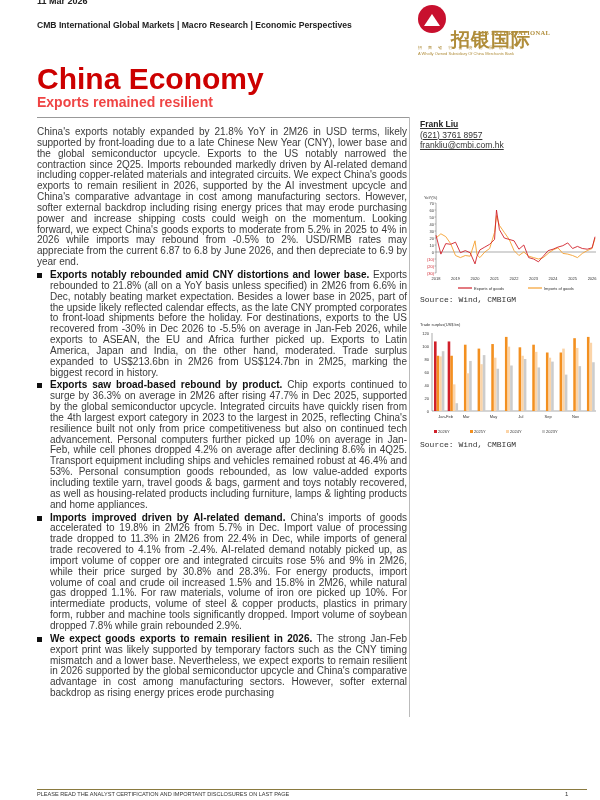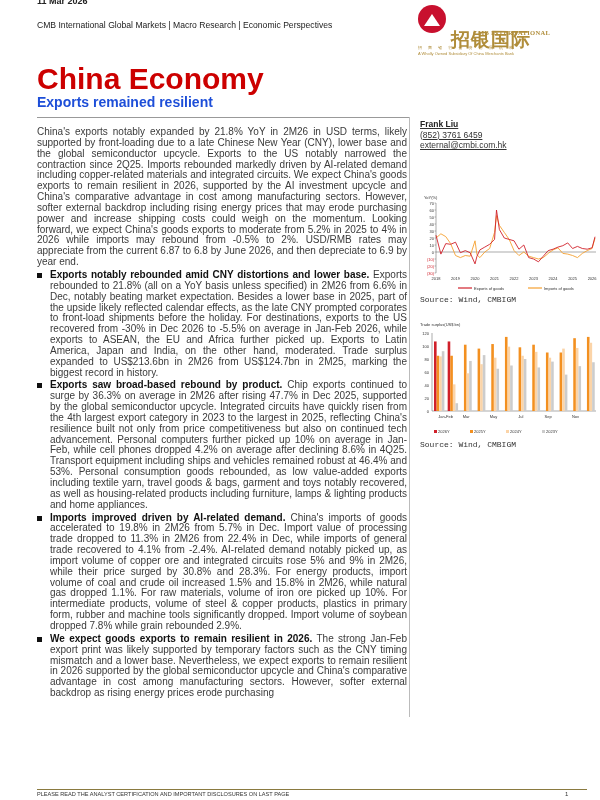--- a/index.html
+++ b/index.html
@@ -1,26 +1,26 @@
 <!DOCTYPE html>
 <html><head>
 <meta charset="utf-8">
 <style>
   * { margin:0; padding:0; box-sizing:border-box; }
   body { width:600px; height:800px; background:#ffffff; font-family:"Liberation Sans", sans-serif; color:#333; position:relative; overflow:hidden; }
   .date { position:absolute; left:37px; top:-4px; font-size:9px; font-weight:bold; color:#222; }
-  .org { position:absolute; left:37px; top:20px; width:330px; font-size:8.6px; font-weight:normal; color:#222; line-height:11px; }
+  .org { position:absolute; left:37px; top:20px; width:330px; font-size:8.6px; font-weight:bold; color:#222; line-height:11px; }
   .logo { position:absolute; left:418px; top:5px; width:170px; height:60px; }
   .logo-circle { position:absolute; left:0; top:0; width:28px; height:28px; border-radius:50%; background:#c8102e; }
   .logo-circle::after { content:""; position:absolute; left:6px; top:9px; width:0; height:0; border-left:8px solid transparent; border-right:8px solid transparent; border-bottom:12px solid #fff; }
   .logo-cn { position:absolute; left:33px; top:0; font-size:19px; font-weight:bold; color:#b08d3a; font-family:"DejaVu Serif", serif; letter-spacing:1px;margin-top:22px; }
   .logo-en { position:absolute; left:55px; top:24px; font-size:6.5px; font-weight:bold; color:#b08d3a; font-family:"Liberation Serif", serif; letter-spacing:0.3px; }
   .logo-sub { position:absolute; left:0; top:40px; font-size:4px; color:#b08d3a; line-height:6px; width:170px; }
   .title { position:absolute; left:37px; top:62px; font-size:30px; font-weight:bold; color:#cc0000; }
-  .subtitle { position:absolute; left:37px; top:94px; font-size:14px; font-weight:bold; color:#1d4ed8; }
+  .subtitle { position:absolute; left:37px; top:94px; font-size:14px; font-weight:bold; color:#ef4444; }
   .hrule { position:absolute; left:37px; top:117px; width:372px; height:1px; background:#999; }
   .vrule { position:absolute; left:409px; top:117px; width:1px; height:600px; background:#bbb; }
   .main { position:absolute; left:37px; top:127px; width:370px; font-size:10px; line-height:10.85px; color:#3a3a3a; text-align:justify; }
   .main p { margin-bottom:2px; }
   .bullet { position:relative; padding-left:13px; margin-top:2px; }
   .bullet .sq { position:absolute; left:0; top:3px; width:5px; height:5px; background:#111; }
   .bullet b { color:#111; }
   .analyst { position:absolute; left:420px; top:119px; font-size:8.5px; line-height:10.5px; color:#333;text-decoration:underline; }
   .analyst .name { font-weight:bold; color:#222; }
   .chart1 { position:absolute; left:418px; top:193px; width:182px; height:100px; }
@@ -67,22 +67,22 @@
     <b>Imports improved driven by AI-related demand.</b><span> China's imports of goods accelerated to 19.8% in 2M26 from 5.7% in Dec. Import value of processing trade dropped to 11.3% in 2M26 from 22.4% in Dec, while imports of general trade recovered to 4.1% from -2.4%. AI-related demand notably picked up, as import volume of copper ore and integrated circuits rose 5% and 9% in 2M26, while their price surged by 30.8% and 28.3%. For energy products, import volume of coal and crude oil increased 1.5% and 15.8% in 2M26, while natural gas dropped 1.1%. For raw materials, volume of iron ore picked up 10%. For intermediate products, volume of steel &amp; copper products, plastics in primary form, rubber and machine tools significantly dropped. Import volume of soybean dropped 7.8% while grain rebounded 2.9%.</span>
   </div>
   <div class="bullet">
     <span class="sq"></span>
     <b>We expect goods exports to remain resilient in 2026.</b><span> The strong Jan-Feb export print was likely supported by temporary factors such as the CNY timing mismatch and a lower base. Nevertheless, we expect exports to remain resilient in 2026 supported by the global semiconductor upcycle and China's comparative advantage in cost among manufacturing sectors. However, softer external backdrop as rising energy prices erode purchasing</span>
   </div>
 </div>
 
 <div class="analyst">
   <div class="name">Frank Liu</div>
-  <div>(852) 3761 6459</div>
-  <div>external@cmbi.com.hk</div>
+  <div>(621) 3761 8957</div>
+  <div>frankliu@cmbi.com.hk</div>
 </div>
 
 <svg class="chart1" id="chart1" viewBox="0 0 182 100">
     <text x="6" y="6" font-size="4" fill="#333">YoY(%)</text>
     <line x1="18" y1="10" x2="18" y2="80" stroke="#555" stroke-width="0.5"></line>
     <text x="16" y="11.5" font-size="4" text-anchor="end" fill="#333">70</text>
     <line x1="16.5" y1="10" x2="18" y2="10" stroke="#555" stroke-width="0.4"></line>
     <text x="16" y="18.5" font-size="4" text-anchor="end" fill="#333">60</text>
     <line x1="16.5" y1="17" x2="18" y2="17" stroke="#555" stroke-width="0.4"></line>
     <text x="16" y="25.5" font-size="4" text-anchor="end" fill="#333">50</text>

